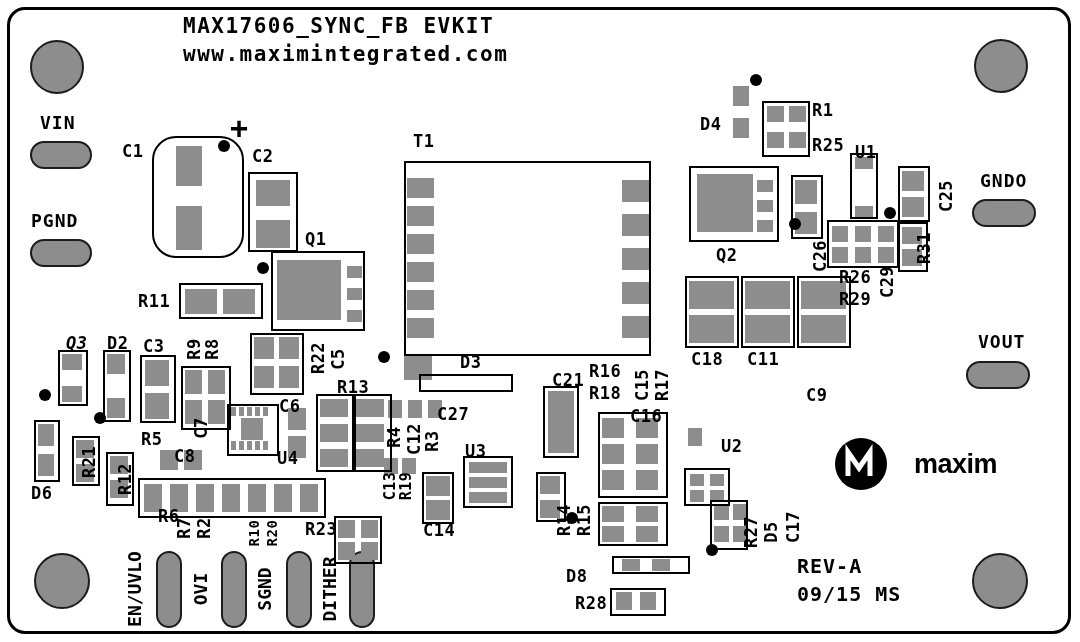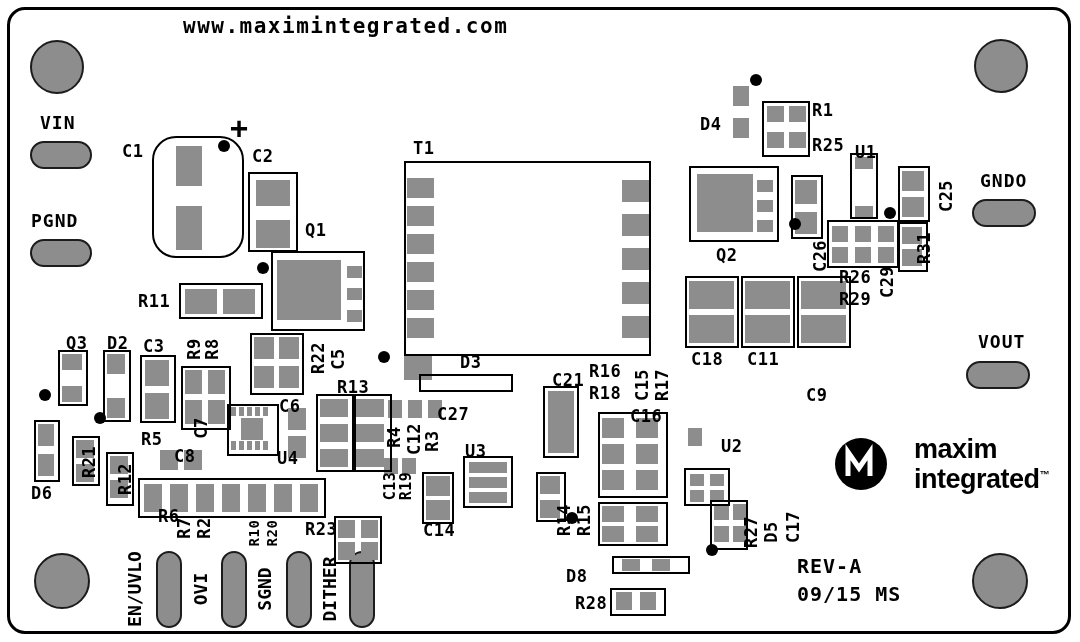--- a/index.html
+++ b/index.html
@@ -33,20 +33,21 @@
 <div class="board" id="board">
 
   <div class="frame"></div>
 
   <div class="hole" style="left:30px;top:40px;width:54px;height:54px;"></div>
   <div class="hole" style="left:974px;top:39px;width:54px;height:54px;"></div>
   <div class="hole" style="left:34px;top:553px;width:56px;height:56px;"></div>
   <div class="hole" style="left:972px;top:553px;width:56px;height:56px;"></div>
 
   <div class="titleblock">
+    <div class="tline">MAX17606_SYNC_FB EVKIT</div>
     <div class="tline">www.maximintegrated.com</div>
   </div>
 
   <div class="elbl" style="left:40px;top:112px;">VIN</div>
   <div class="oval" style="left:30px;top:141px;width:62px;height:28px;"></div>
   <div class="elbl" style="left:31px;top:210px;">PGND</div>
   <div class="oval" style="left:30px;top:239px;width:62px;height:28px;"></div>
 
   <div class="elbl" style="left:980px;top:170px;">GNDO</div>
   <div class="oval" style="left:972px;top:199px;width:64px;height:28px;"></div>
@@ -62,21 +63,20 @@
   <div class="vlbl" style="left:329px;top:589px;">DITHER</div>
   <div class="oval" style="left:349px;top:551px;width:26px;height:77px;"></div>
 
   <div class="logo">
     <svg width="56" height="56" viewBox="0 0 56 56">
       <circle cx="28" cy="28" r="26" fill="#000"></circle>
       <path d="M15 40 L15 16 L26 32 L37 16 L37 40" stroke="#fff" stroke-width="5" fill="none"></path>
     </svg>
     <div class="logotext">
       <div>maxim</div>
-      <div><span>integrated</span><sup>™</sup></div>
     </div>
   </div>
 
   <div class="revblock">
     <div>REV-A</div>
     <div>09/15 MS</div>
   </div>
 
 <div class="pad" style="left: 176px; top: 146px; width: 26px; height: 40px;"></div>
     <div class="pad" style="left: 176px; top: 206px; width: 26px; height: 44px;"></div>
@@ -263,39 +263,39 @@
     <div class="dot" style="left: 750px; top: 74px;"></div>
     <div class="dot" style="left: 789px; top: 218px;"></div>
     <div class="dot" style="left: 884px; top: 207px;"></div>
     <div class="dot" style="left: 39px; top: 389px;"></div>
     <div class="dot" style="left: 94px; top: 412px;"></div>
     <div class="dot" style="left: 566px; top: 512px;"></div>
     <div class="dot" style="left: 706px; top: 544px;"></div>
     <div class="lbl" style="left: 122px; top: 141px;">C1</div>
     <div class="lbl" style="left: 230px; top: 110px; font-size: 30px;">+</div>
     <div class="lbl" style="left: 252px; top: 146px;">C2</div>
-    <div class="lbl" style="left: 305px; top: 220px;">Q1</div>
+    <div class="lbl" style="left: 305px; top: 229px;">Q1</div>
     <div class="lbl" style="left: 138px; top: 291px;">R11</div>
-    <div class="lbl" style="left: 413px; top: 131px; margin-top: 7px;">T1</div>
+    <div class="lbl" style="left: 413px; top: 131px;">T1</div>
     <div class="lbl" style="left: 460px; top: 352px;">D3</div>
     <div class="lbl" style="left: 700px; top: 114px;">D4</div>
     <div class="lbl" style="left: 812px; top: 100px;">R1</div>
     <div class="lbl" style="left: 812px; top: 135px;">R25</div>
     <div class="lbl" style="left: 855px; top: 142px;">U1</div>
     <div class="lbl v" style="left: 946px; top: 196px;">C25</div>
     <div class="lbl" style="left: 716px; top: 245px;">Q2</div>
     <div class="lbl v" style="left: 820px; top: 256px;">C26</div>
     <div class="lbl" style="left: 839px; top: 267px;">R26</div>
     <div class="lbl" style="left: 839px; top: 289px;">R29</div>
     <div class="lbl v" style="left: 887px; top: 282px;">C29</div>
     <div class="lbl v" style="left: 924px; top: 248px;">R31</div>
     <div class="lbl" style="left: 691px; top: 349px;">C18</div>
     <div class="lbl" style="left: 747px; top: 349px;">C11</div>
     <div class="lbl" style="left: 806px; top: 349px; margin-top: 36px;">C9</div>
-    <div class="lbl" style="left: 66px; top: 333px;">Q3</div>
+    <div class="lbl" style="left: 66px; top: 333px; font-style: italic;">Q3</div>
     <div class="lbl" style="left: 107px; top: 333px;">D2</div>
     <div class="lbl" style="left: 143px; top: 336px;">C3</div>
     <div class="lbl v" style="left: 194px; top: 349px;">R9</div>
     <div class="lbl v" style="left: 212px; top: 349px;">R8</div>
     <div class="lbl v" style="left: 318px; top: 358px;">R22</div>
     <div class="lbl v" style="left: 338px; top: 359px;">C5</div>
     <div class="lbl" style="left: 337px; top: 377px;">R13</div>
     <div class="lbl" style="left: 279px; top: 396px;">C6</div>
     <div class="lbl v" style="left: 201px; top: 428px;">C7</div>
     <div class="lbl" style="left: 141px; top: 429px;">R5</div>

